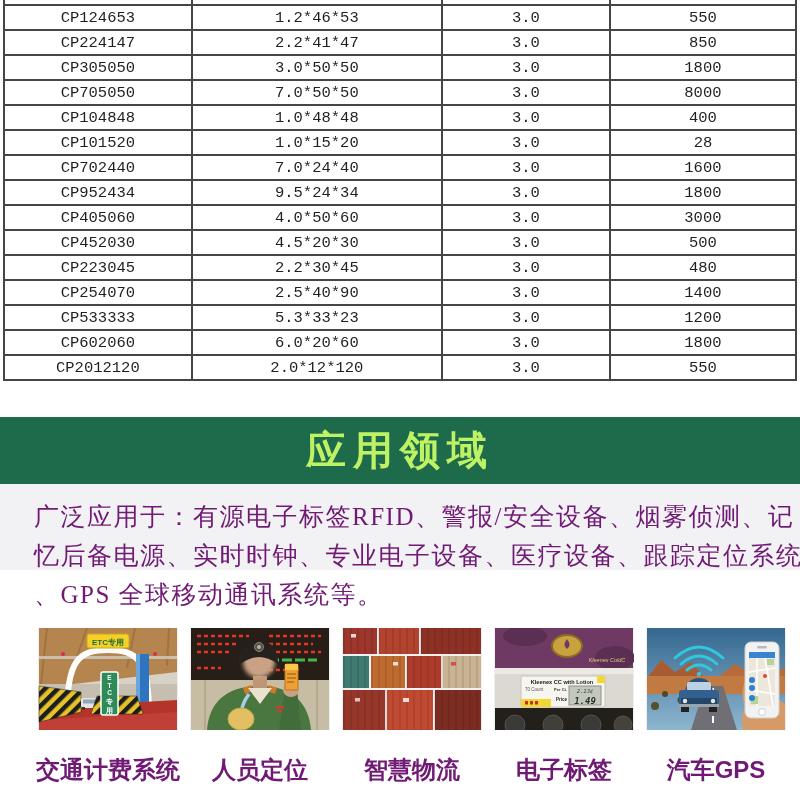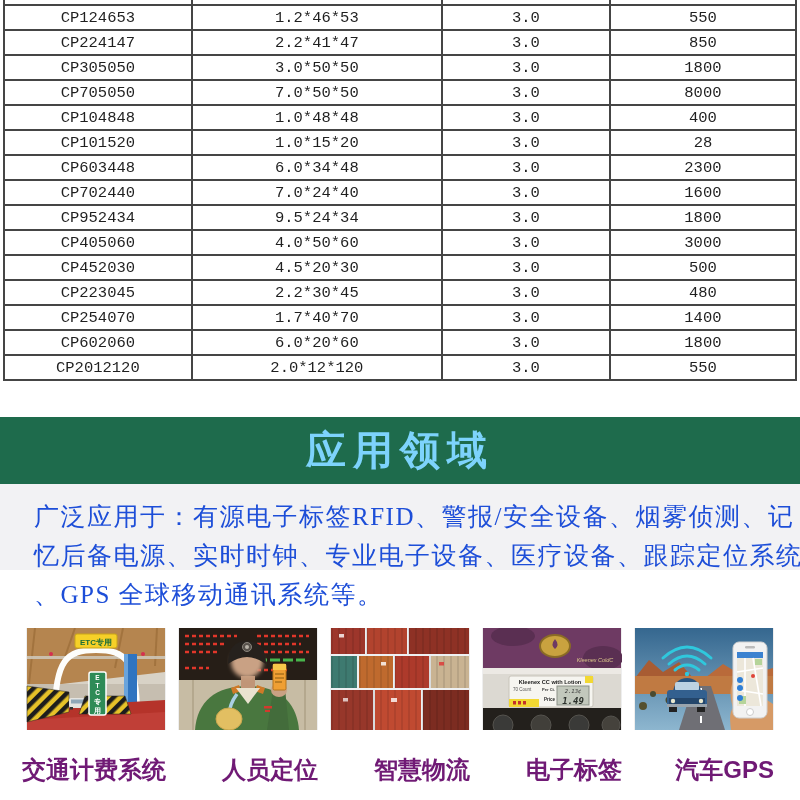--- a/index.html
+++ b/index.html
@@ -9,33 +9,33 @@
   
   .table-crop{position:absolute;left:3px;top:0;width:794px;height:406px;overflow:hidden;}
   table.spec{border-collapse:collapse;width:100%;margin-top:-21px;table-layout:fixed;
              font-family:"Liberation Mono",monospace;font-size:15.5px;color:#1f1f1f;}
   table.spec td{border:2px solid #454545;height:23px;text-align:center;padding:0;
                 overflow:hidden;white-space:nowrap;background:#fff;}
 
   
   .banner{position:absolute;left:0;top:417px;width:800px;height:67px;background:#1e6b4c;
           display:flex;align-items:center;justify-content:center;}
-  .banner-title{color:#7dd3fc;font-size:40px;letter-spacing:7px;font-weight:600;
+  .banner-title{color:#bef264;font-size:40px;letter-spacing:7px;font-weight:600;
                 font-family:Liberation Mono, monospace;}
 
   
   .gray-band{position:absolute;left:0;top:484px;width:800px;height:86px;background:#f2f2f4;}
   .desc{position:absolute;left:34px;top:497px;width:740px;
         font-family:"Liberation Serif",serif;font-size:25px;line-height:39px;
-        color:#1d4ed8;letter-spacing:1.5px;}
+        color:#701a75;letter-spacing:1.5px;}
   .desc div{white-space:nowrap;}
 
   
   .apps{position:absolute;left:26px;top:628px;width:748px;display:flex;justify-content:space-between;}
-  .app{width:140px;display:flex;flex-direction:column;align-items:flex-end;}
+  .app{width:140px;display:flex;flex-direction:column;align-items:center;margin-left:12px;}
   .thumb{width:140px;height:102px;overflow:hidden;background:#eee;}
   .thumb svg{display:block;width:140px;height:102px;}
   .caption{margin-top:24px;font-size:24px;font-weight:bold;color:#701a75;white-space:nowrap;}
   svg text{font-family:"Liberation Sans",sans-serif;}
   .lcd{font-family:"DejaVu Sans Mono",monospace;font-style:italic;}
 </style>
 </head>
 <body>
 
 <div class="page">
@@ -85,26 +85,20 @@
             <td>3.0</td>
             <td>400</td>
           </tr>
           <tr>
             <td>CP101520</td>
             <td>1.0*15*20</td>
             <td>3.0</td>
             <td>28</td>
           </tr>
           <tr>
-            <td>CP603448</td>
-            <td>6.0*34*48</td>
-            <td>3.0</td>
-            <td>2300</td>
-          </tr>
-          <tr>
             <td>CP702440</td>
             <td>7.0*24*40</td>
             <td>3.0</td>
             <td>1600</td>
           </tr>
           <tr>
             <td>CP952434</td>
             <td>9.5*24*34</td>
             <td>3.0</td>
             <td>1800</td>
@@ -122,23 +116,29 @@
             <td>500</td>
           </tr>
           <tr>
             <td>CP223045</td>
             <td>2.2*30*45</td>
             <td>3.0</td>
             <td>480</td>
           </tr>
           <tr>
             <td>CP254070</td>
-            <td>1.7*40*70</td>
+            <td>2.5*40*90</td>
             <td>3.0</td>
             <td>1400</td>
+          </tr>
+          <tr>
+            <td>CP533333</td>
+            <td>5.3*33*23</td>
+            <td>3.0</td>
+            <td>1200</td>
           </tr>
           <tr>
             <td>CP602060</td>
             <td>6.0*20*60</td>
             <td>3.0</td>
             <td>1800</td>
           </tr>
           <tr>
             <td>CP2012120</td>
             <td>2.0*12*120</td>

